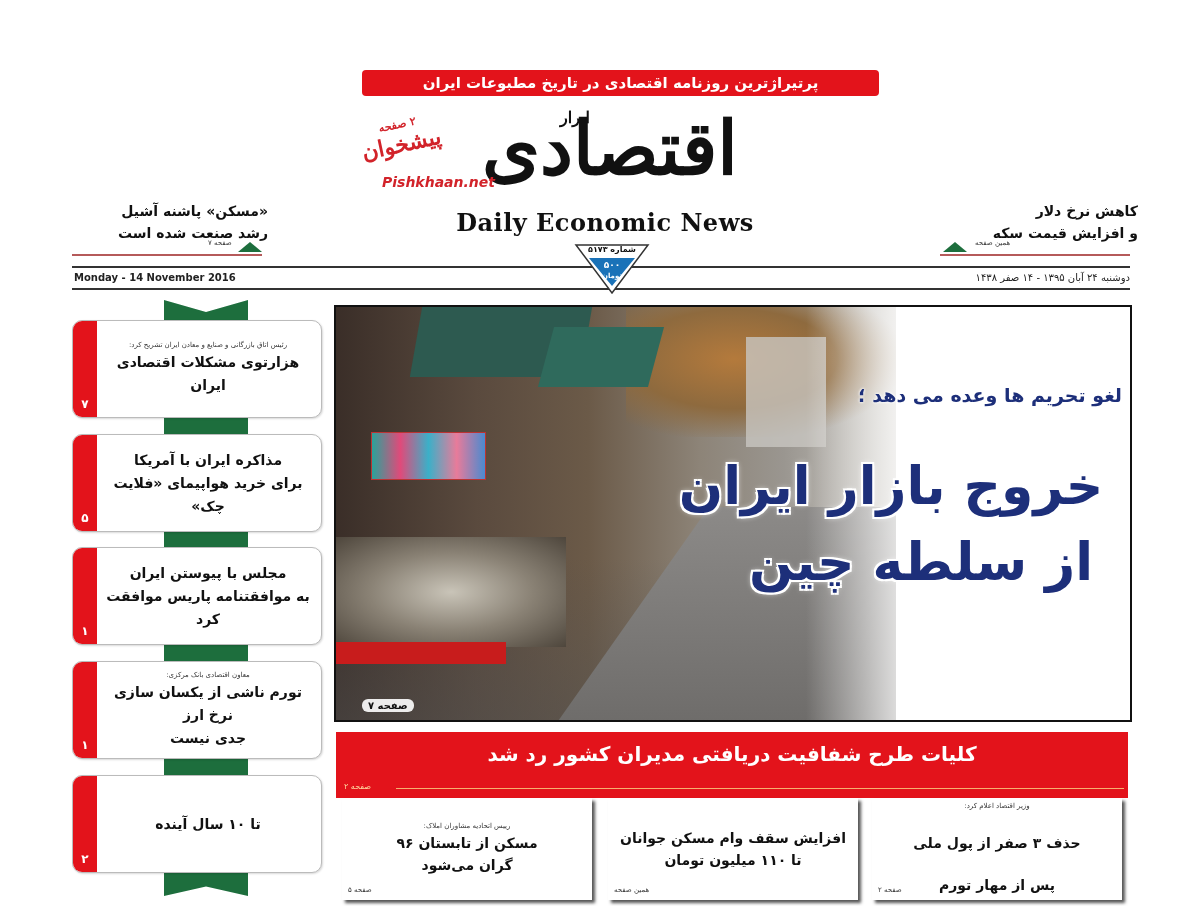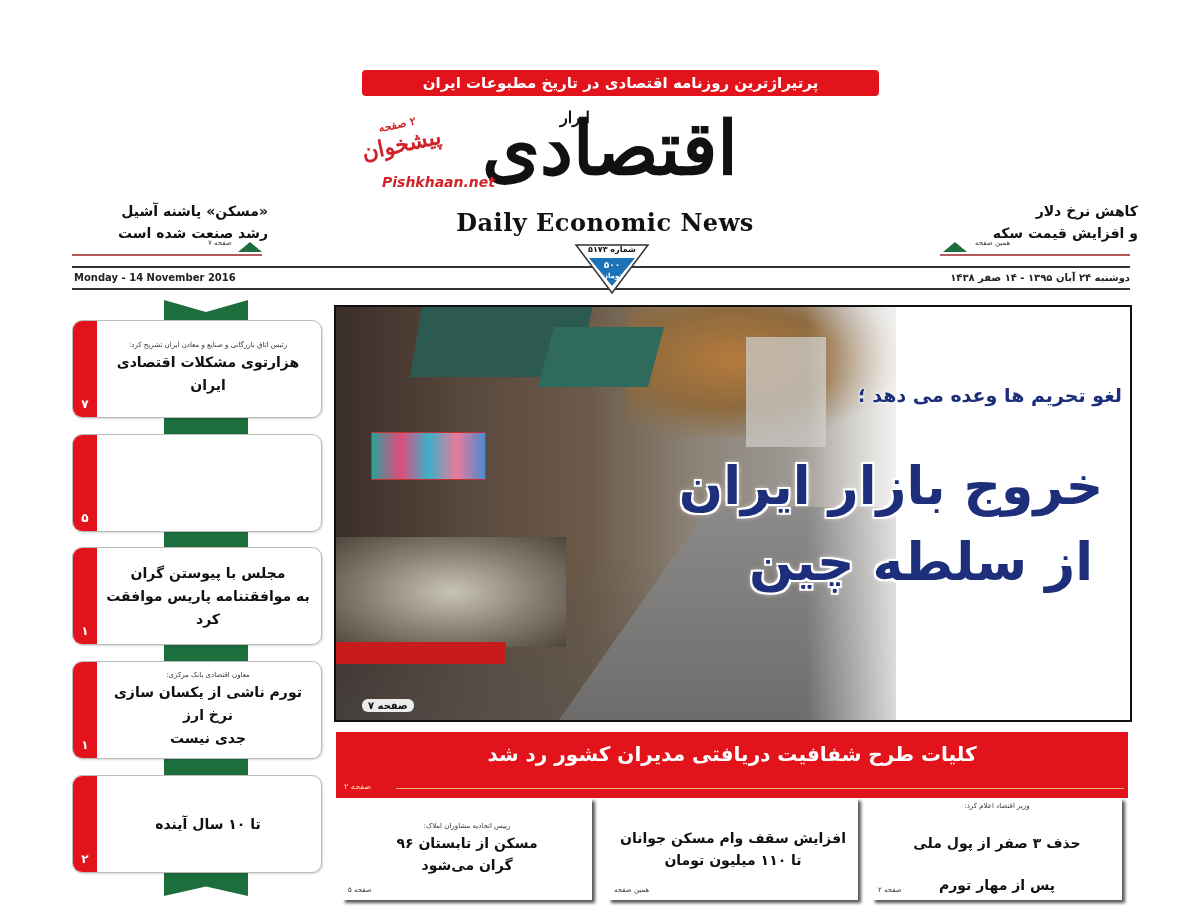--- a/index.html
+++ b/index.html
@@ -49,21 +49,21 @@
   .tri-up {
     position: absolute; width: 0; height: 0;
     border-left: 12px solid transparent; border-right: 12px solid transparent;
     border-bottom: 10px solid #1d6e3d;
   }
   .redline { position: absolute; height: 2px; background: #b55a5a; }
 
   
   .date-bar-line { position: absolute; left: 72px; width: 1058px; height: 2px; background: #333; }
   .date-en { position: absolute; left: 74px; top: 272px; font-size: 10px; font-weight: bold; color: #222; }
-  .date-fa { position: absolute; left: 946px; top: 272px; width: 184px; font-size: 10px; color: #222; direction: rtl; text-align: right; font-weight: bold; }
+  .date-fa { position: absolute; left: 946px; top: 272px; width: 184px; font-size: 10px; color: #222; direction: rtl; text-align: right; }
 
   .price-tri {
     position: absolute; left: 572px; top: 243px; width: 80px; height: 52px;
   }
   .price-tri .issue { position: absolute; left: 0; top: 2px; width: 80px; text-align: center; font-size: 8px; font-weight: bold; direction: rtl; }
   .price-tri .price { position: absolute; left: 0; top: 17px; width: 80px; text-align: center; font-size: 9px; font-weight: bold; color: #fff; direction: rtl; line-height: 10px; }
 
   
   .ribbon {
     position: absolute; left: 164px; width: 84px; background: #1d6e3d;
@@ -203,27 +203,31 @@
   <div class="pg">۷</div>
   <div class="body">
     <div class="kicker">رئیس اتاق بازرگانی و صنایع و معادن ایران تشریح کرد:</div>
     <div class="title">هزارتوی مشکلات اقتصادی ایران</div>
   </div>
 </div>
 
 <div class="side-box" style="top:434px;">
   <div class="tab"></div>
   <div class="pg">۵</div>
+  <div class="body">
+    <div class="title">مذاکره ایران با آمریکا</div>
+    <div class="title">برای خرید هواپیمای «فلایت چک»</div>
+  </div>
 </div>
 
 <div class="side-box" style="top:547px;">
   <div class="tab"></div>
   <div class="pg">۱</div>
   <div class="body">
-    <div class="title">مجلس با پیوستن گران</div>
+    <div class="title">مجلس با پیوستن ایران</div>
     <div class="title">به موافقتنامه پاریس موافقت کرد</div>
   </div>
 </div>
 
 <div class="side-box" style="top:661px;">
   <div class="tab"></div>
   <div class="pg">۱</div>
   <div class="body">
     <div class="kicker">معاون اقتصادی بانک مرکزی:</div>
     <div class="title">تورم ناشی از یکسان سازی نرخ ارز</div>

